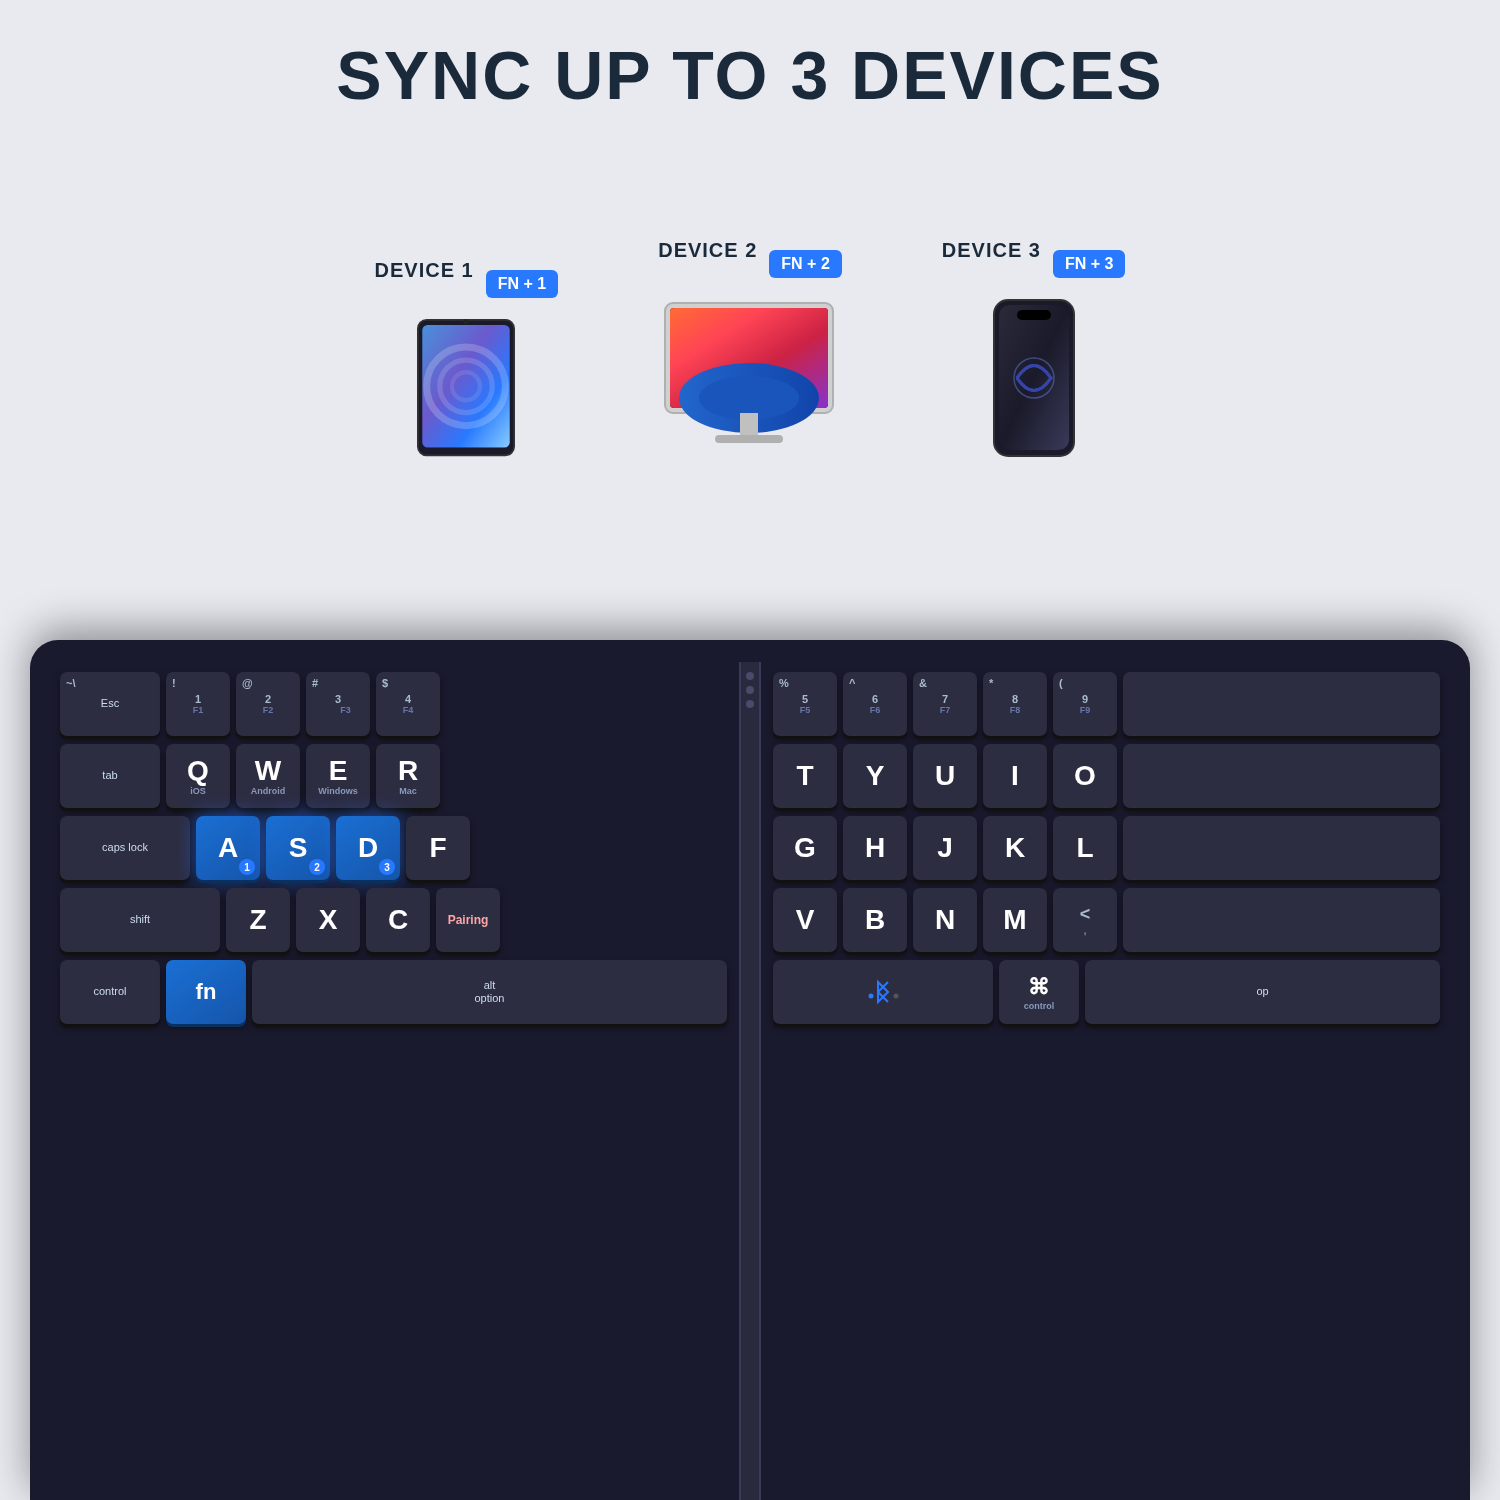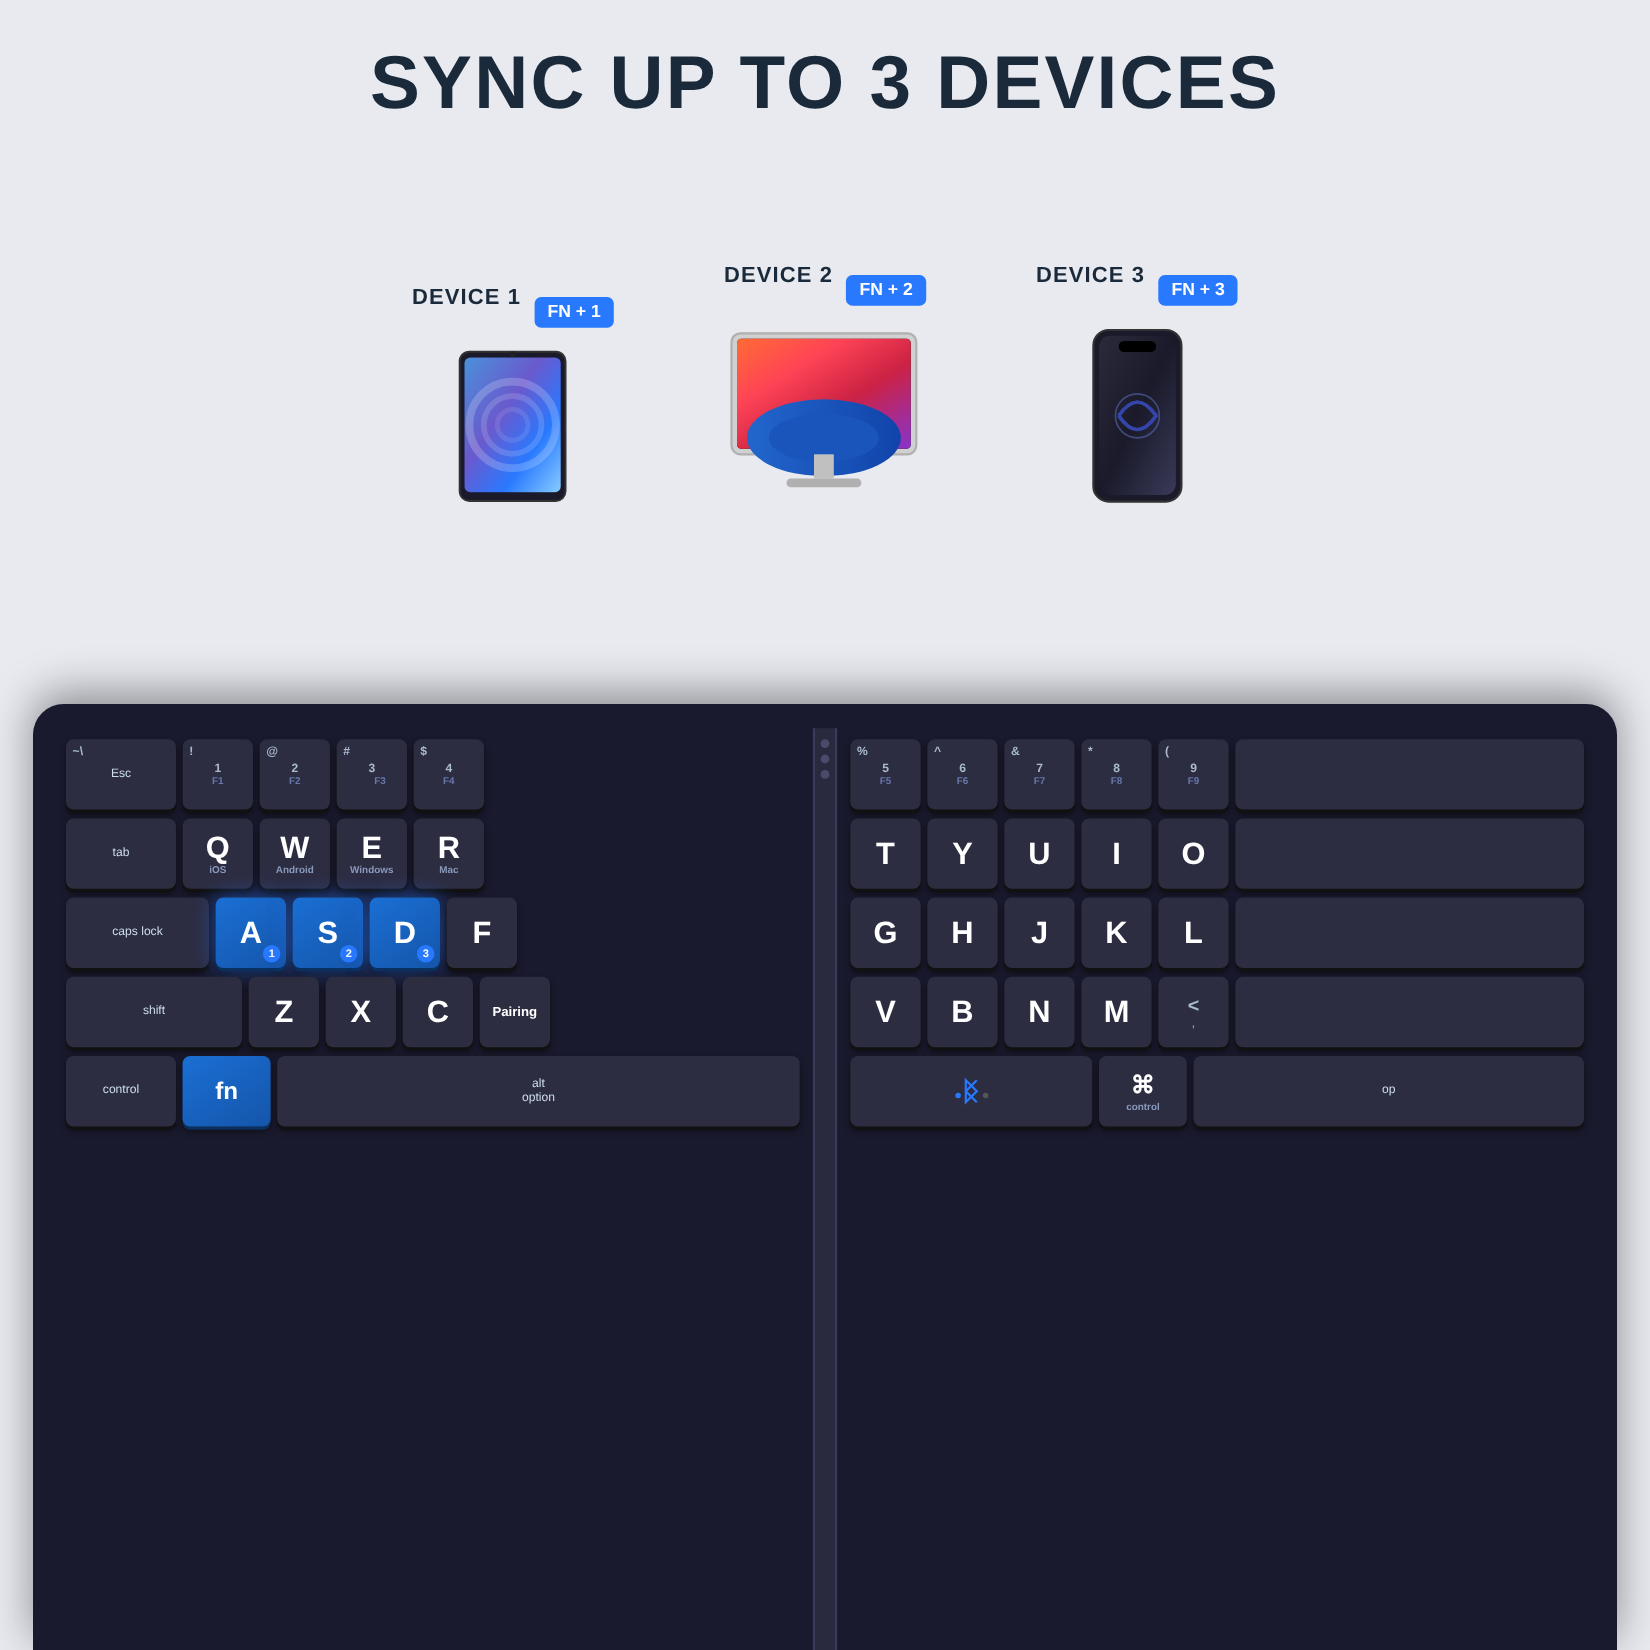--- a/index.html
+++ b/index.html
@@ -400,21 +400,21 @@
         <div class="key w-1">
           <span class="key-main">Z</span>
         </div>
         <div class="key w-1">
           <span class="key-main">X</span>
         </div>
         <div class="key w-1">
           <span class="key-main">C</span>
         </div>
         <div class="key w-1">
-          <div style="font-size:12px;color:#ffffff;text-align:center;">Pairing</div>
+          <div style="font-size:12px;color:#fca5a5;text-align:center;">Pairing</div>
         </div>
       </div>
 
       <div class="key-row">
         <div class="key w-2">
           <span class="key-label-small">control</span>
         </div>
         <div class="key w-1-5 key-blue">
           <span class="key-main" style="font-size:22px;">fn</span>
         </div>

